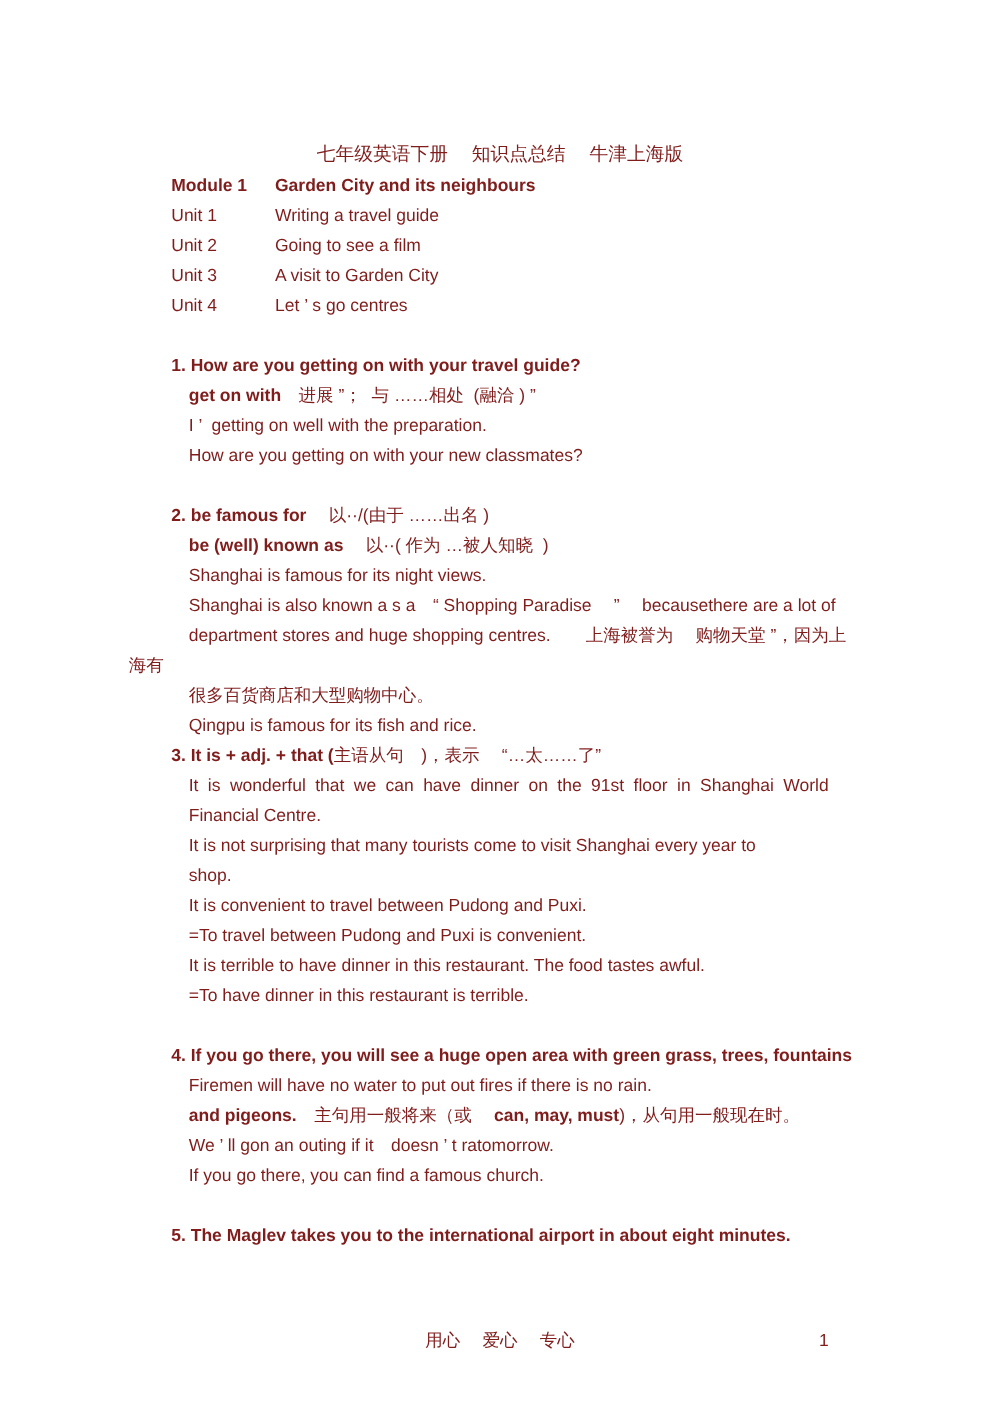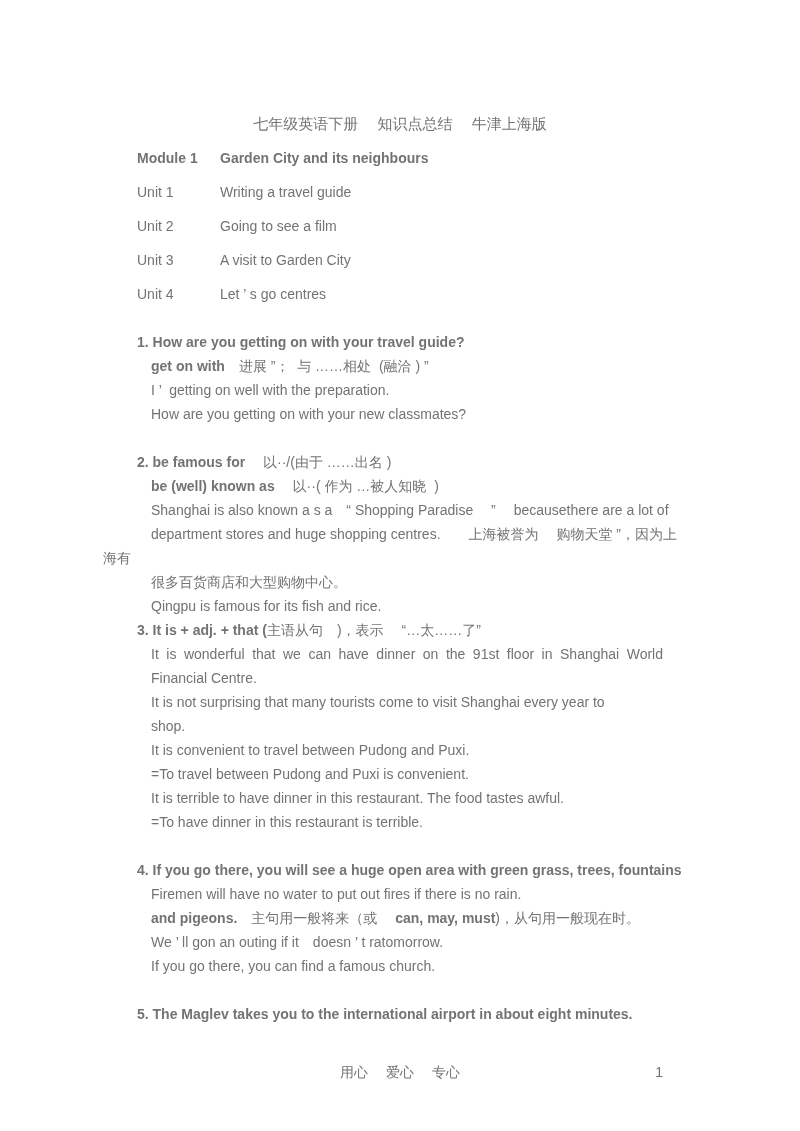--- a/index.html
+++ b/index.html
@@ -1,30 +1,30 @@
 <!DOCTYPE html>
 <html><head>
 <meta charset="utf-8">
 <style>
   html,body{margin:0;padding:0;background:#ffffff;}
   .page{
     position:relative;
     width:712px;height:1131px;
     background:#ffffff;
-    color:#737373;
+    color:#7f1d1d;
     font-family:"Liberation Sans","DejaVu Sans",sans-serif;
     font-size:14px;
     overflow:hidden;
   }
   .content{position:absolute;left:137px;top:112px;width:526px;}
   .line{min-height:24px;line-height:24px;white-space:pre;}
   .line span{white-space:pre;}
   .bold{font-weight:bold;}
   .title{text-align:center;font-size:15px;}
-  .toc{display:flex;margin-top:10px;}
+  .toc{display:flex;}
   .toc .toc-label{flex:0 0 83px;width:83px;}
   .body{padding-left:14px;}
   .outdent{padding-left:0;margin-left:-34px;}
   .justify{white-space:normal;text-align:justify;text-align-last:justify;}
   .blank{height:24px;}
   .footer{position:absolute;left:137px;top:1060px;width:526px;height:24px;line-height:24px;text-align:center;}
   .page-num{position:absolute;right:0;top:0;}
 </style>
 </head>
 <body>
@@ -38,20 +38,21 @@
       <div class="line toc"><span class="toc-label">Unit 3</span><span>A visit to Garden City</span></div>
       <div class="line toc"><span class="toc-label">Unit 4</span><span>Let ’ s go centres</span></div>
       <div class="line blank"></div>
       <div class="line heading"><span class="bold">1. How are you getting on with your travel guide?</span></div>
       <div class="line body"><span class="bold">get on with</span><span>　进展 ”；  与 ……相处  (融洽 ) ”</span></div>
       <div class="line body"><span>I ’  getting on well with the preparation.</span></div>
       <div class="line body"><span>How are you getting on with your new classmates?</span></div>
       <div class="line blank"></div>
       <div class="line heading"><span class="bold">2. be famous for</span><span>　 以··/(由于 ……出名 )</span></div>
       <div class="line body"><span class="bold">be (well) known as</span><span>　 以··( 作为 …被人知晓  )</span></div>
+      <div class="line body"><span>Shanghai is famous for its night views.</span></div>
       <div class="line body"><span>Shanghai is also known a s a　“ Shopping Paradise　 ”　 becausethere are a lot of</span></div>
       <div class="line body"><span>department stores and huge shopping centres.　　上海被誉为　 购物天堂 ”，因为上</span></div>
       <div class="line outdent"><span>海有</span></div>
       <div class="line body"><span>很多百货商店和大型购物中心。</span></div>
       <div class="line body"><span>Qingpu is famous for its fish and rice.</span></div>
       <div class="line heading"><span class="bold">3. It is + adj. + that (</span><span>主语从句　)，表示　 “…太……了”</span></div>
       <div class="line body justify"><span>It is wonderful that we can have dinner on the 91st floor in Shanghai World</span></div>
       <div class="line body"><span>Financial Centre.</span></div>
       <div class="line body"><span>It is not surprising that many tourists come to visit Shanghai every year to</span></div>
       <div class="line body"><span>shop.</span></div>

